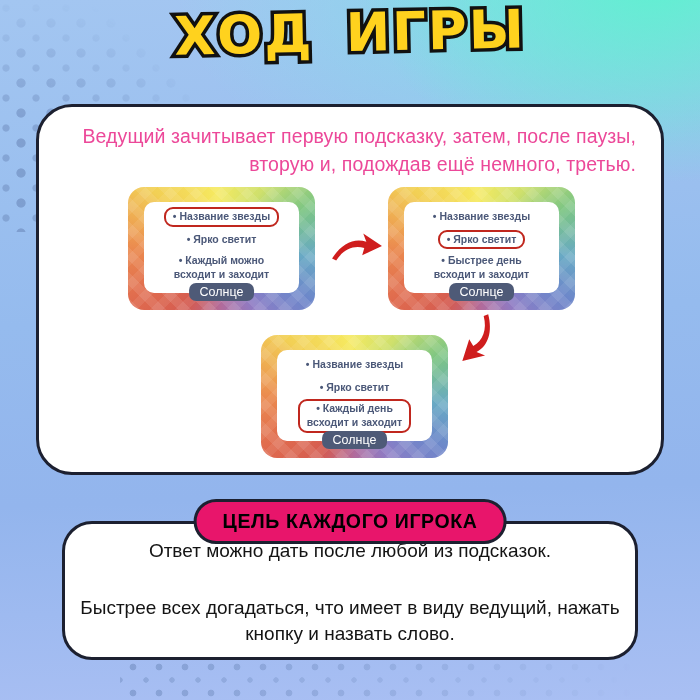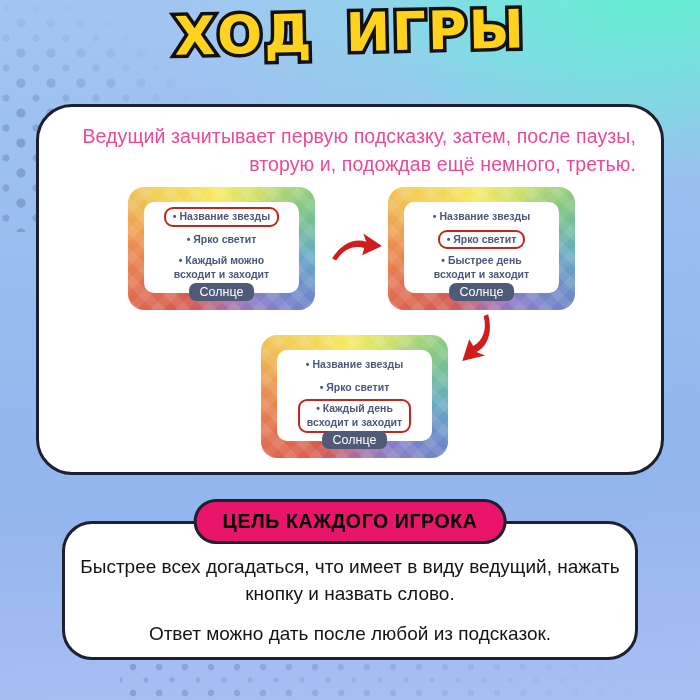--- a/index.html
+++ b/index.html
@@ -167,17 +167,17 @@
         <div class="clue-line"><span class="clue highlight"><span>•</span> <span>Каждый день
 всходит и заходит</span></span></div>
       </div>
       <div class="answer-badge">Солнце</div>
     </div>
   </div>
 
   <div class="goal-badge">ЦЕЛЬ КАЖДОГО ИГРОКА</div>
 
   <div class="panel goal-panel">
+    <p class="goal-text second">Ответ можно дать после любой из подсказок.</p>
     <p class="goal-text first">Быстрее всех догадаться, что имеет в виду ведущий, нажать кнопку и назвать слово.</p>
-    <p class="goal-text second">Ответ можно дать после любой из подсказок.</p>
   </div>
 
 </div>
 
 </body></html>

